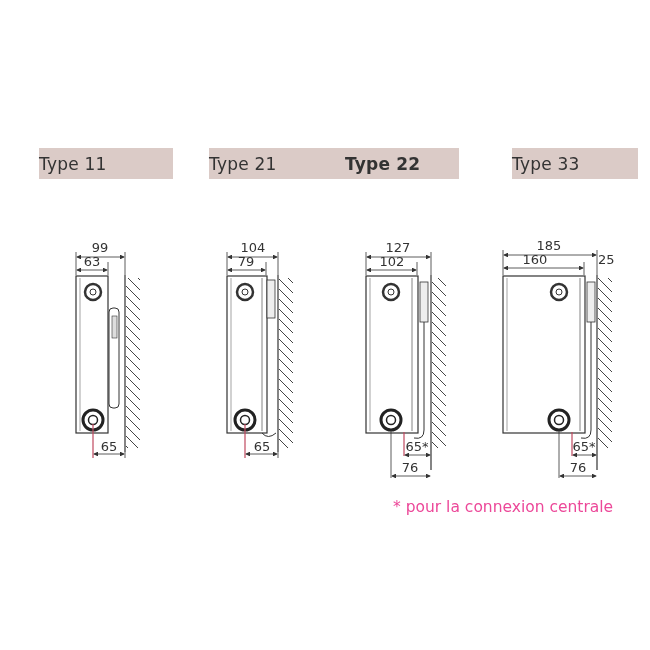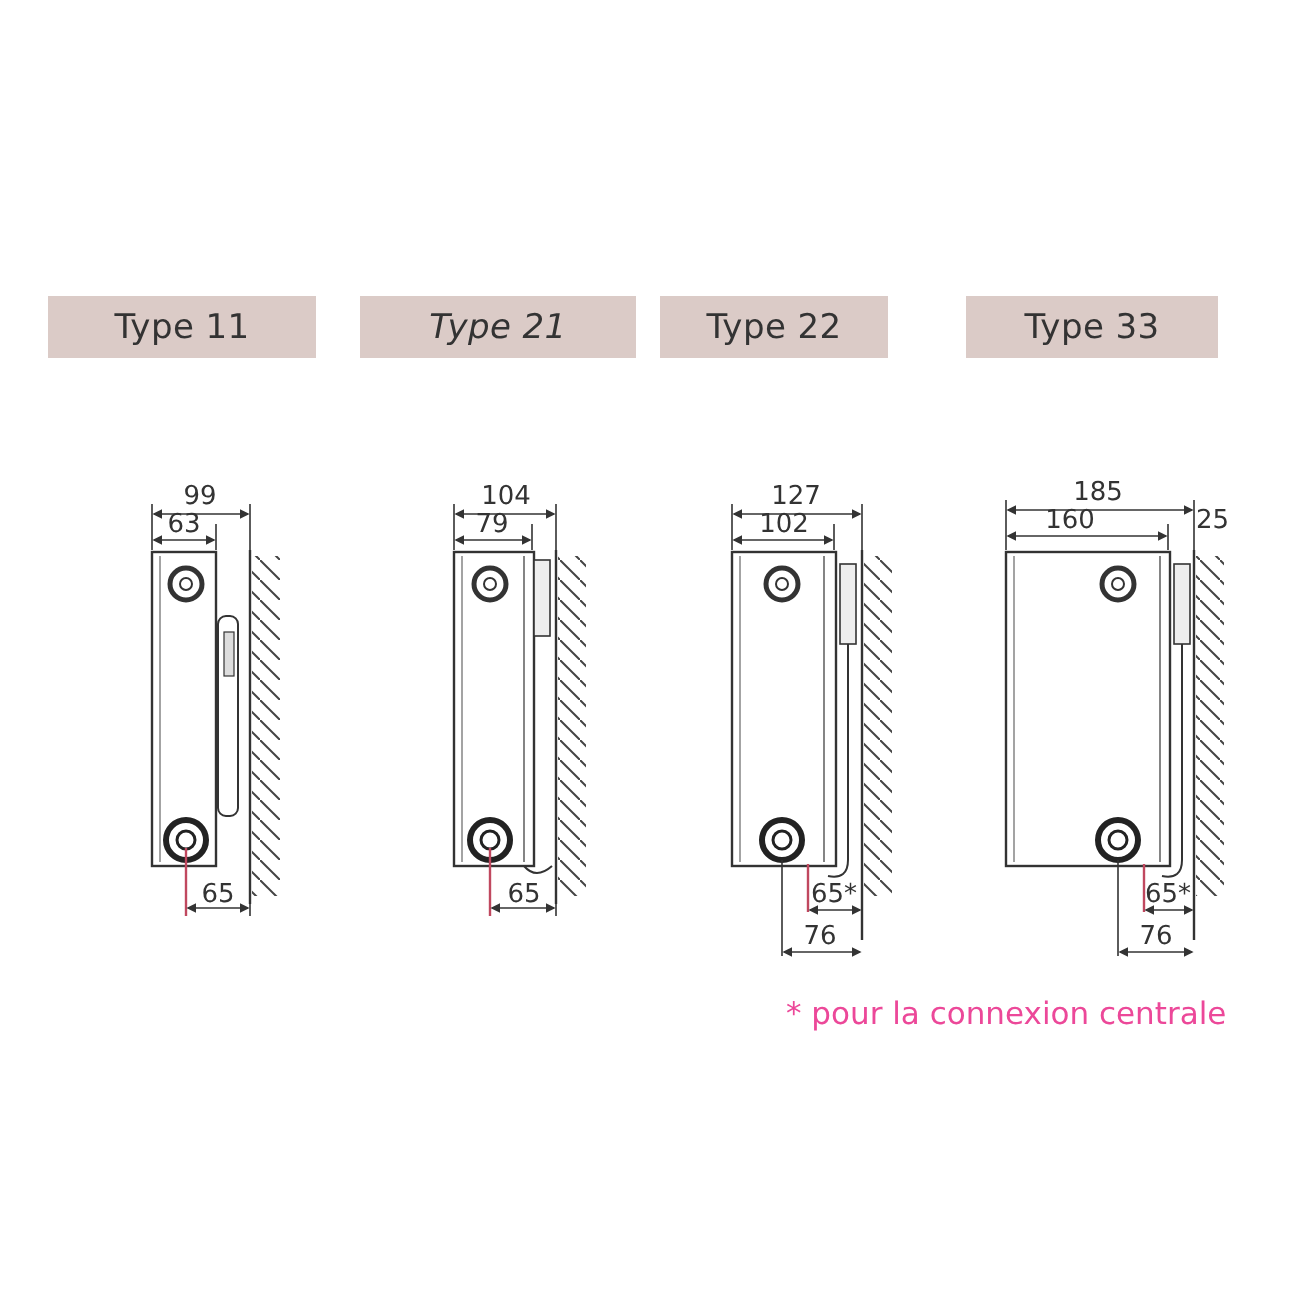--- a/index.html
+++ b/index.html
@@ -1,37 +1,37 @@
 <!DOCTYPE html>
 <html><head>
 <meta charset="utf-8">
 <style>
   html, body { margin:0; padding:0; background:#ffffff; }
   body { width:650px; height:650px; position:relative; overflow:hidden;
          font-family:"DejaVu Sans", sans-serif; color:#222; }
   .hdr { position:absolute; top:148px; height:31px; background:#dbcbc7;
-         display:flex; align-items:center; justify-content:center;
-         font-size:17px; color:#333; letter-spacing:0.2px; }
+         display:flex; align-items:center; justify-content:flex-start;
+         font-size:17px; color:#333; letter-spacing:0.2px;margin-left:15px; }
   svg.diag { position:absolute; left:0; top:0; }
   .dim { font-family:"DejaVu Sans", sans-serif; font-size:13px; fill:#333; }
   .note { position:absolute; left:393px; top:498px; font-size:15.5px; color:#ec4899; }
 </style>
 </head>
 <body>
 
 <div class="hdr" style="left:24px;width:134px;">
     <span>Type 11</span>
   </div>
-<div class="hdr" style="left:180px;width:138px;font-style:italic;">
+<div class="hdr" style="left:194px;width:138px;">
     <span>Type 21</span>
   </div>
-<div class="hdr" style="left:330px;width:114px;">
+<div class="hdr" style="left:330px;width:114px;font-weight:bold;">
     <span>Type 22</span>
   </div>
-<div class="hdr" style="left:483px;width:126px;">
+<div class="hdr" style="left:497px;width:126px;">
     <span>Type 33</span>
   </div>
 
 <svg class="diag" width="650" height="650" viewBox="0 0 650 650">
   <defs>
     <marker id="ar" markerWidth="6" markerHeight="6" refX="5" refY="3" orient="auto">
       <path d="M0,0 L6,3 L0,6 z" fill="#333"></path>
     </marker>
     <marker id="al" markerWidth="6" markerHeight="6" refX="1" refY="3" orient="auto">
       <path d="M6,0 L0,3 L6,6 z" fill="#333"></path>

